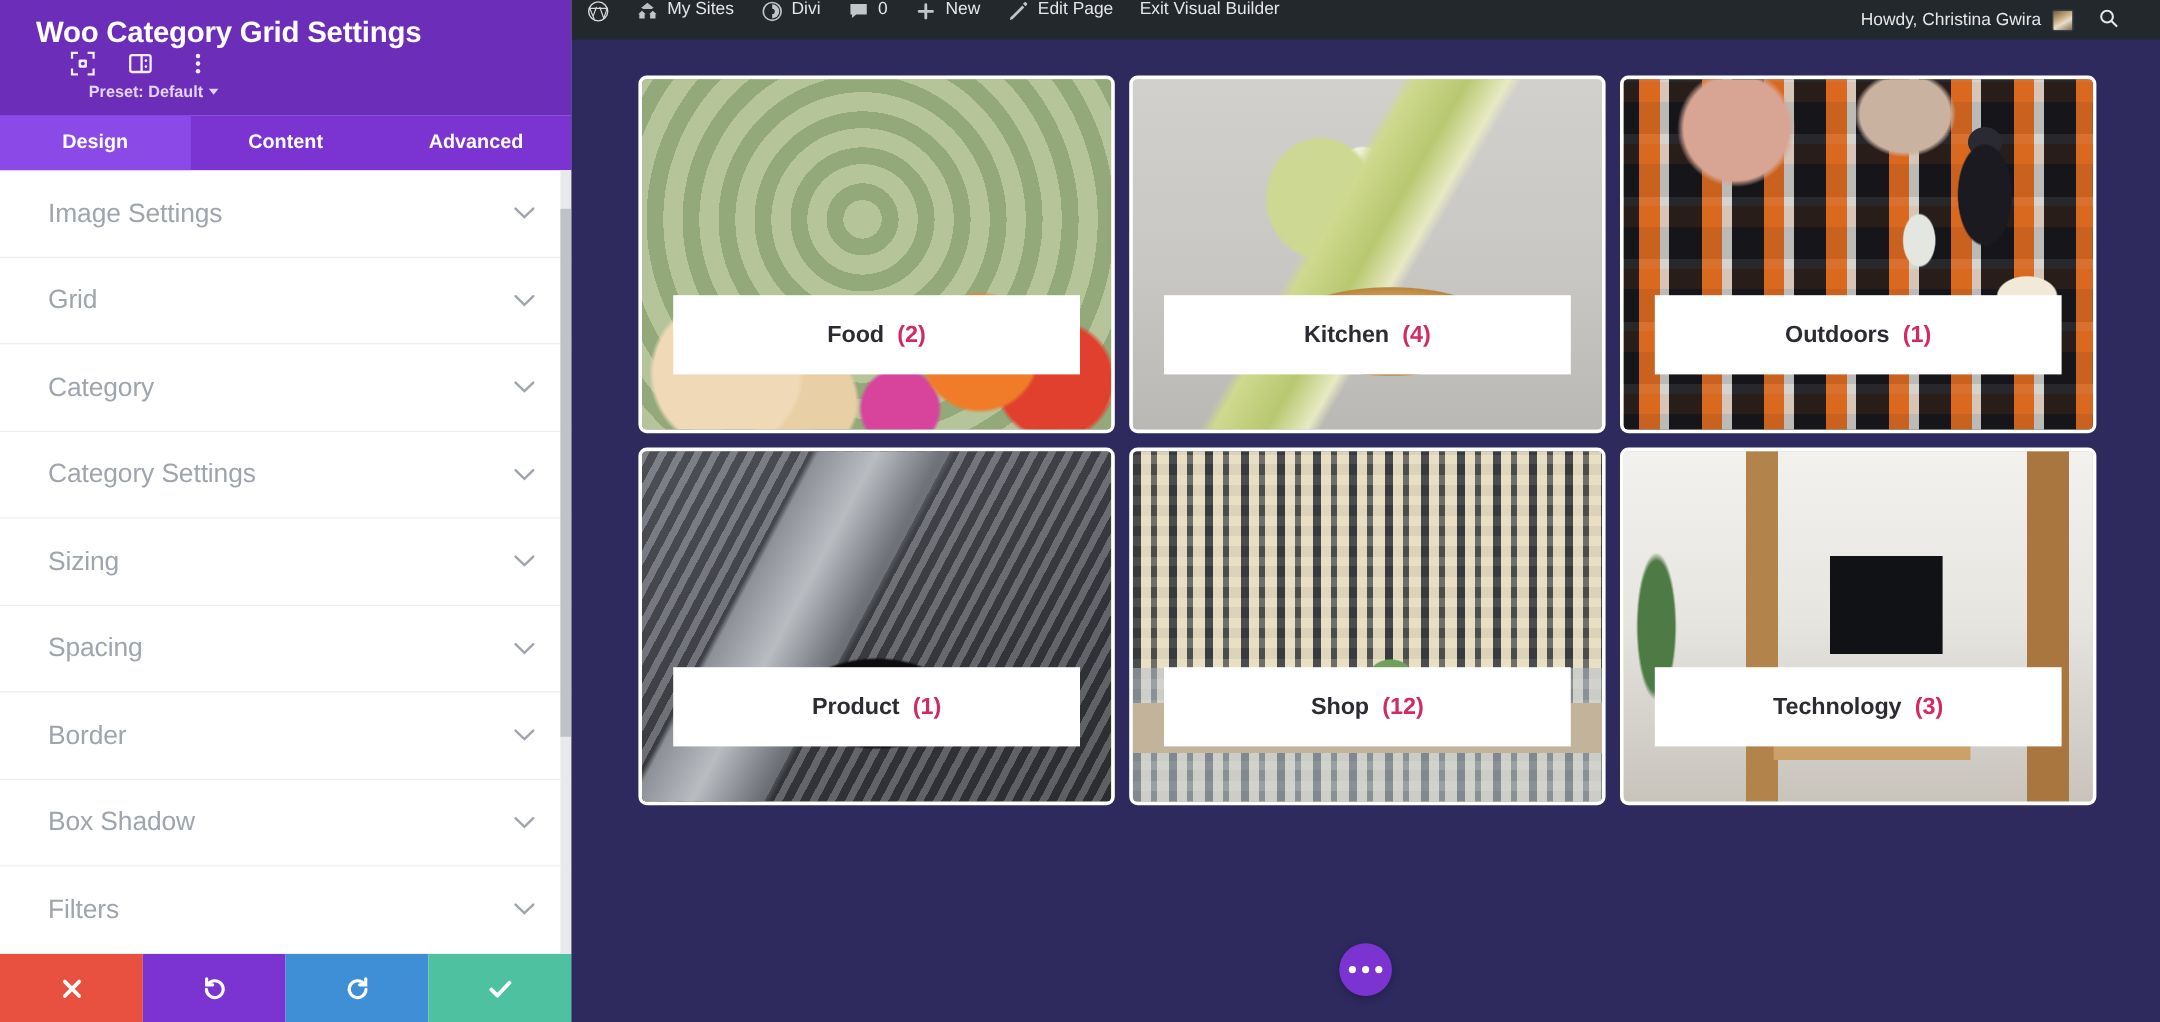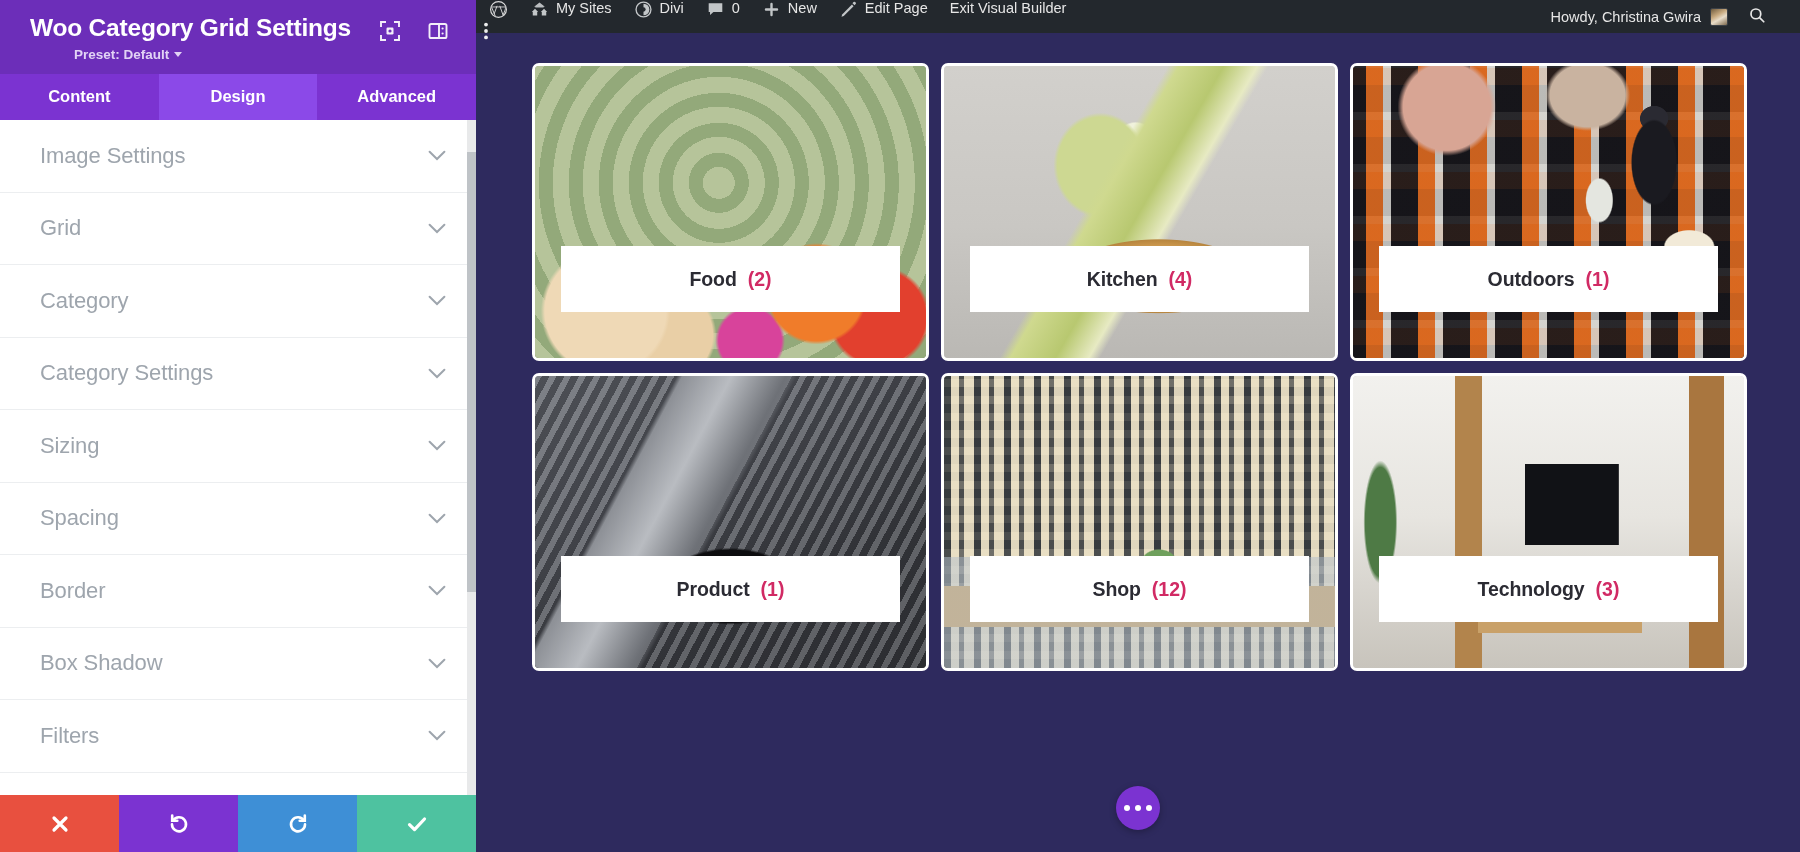--- a/index.html
+++ b/index.html
@@ -17,21 +17,21 @@
     width: 476px; height: 852px;
     background: #ffffff;
     display: flex; flex-direction: column;
     z-index: 30;
   }
   .panel-header {
     background: #6c2eb9;
     padding: 14px 24px 12px 30px;
     position: relative;
   }
-  .panel-header-row { display: flex; align-items: flex-end; }
+  .panel-header-row { display: flex; align-items: flex-start; flex-direction: column; }
   .panel-title {
     color: #ffffff;
     font-size: 24.5px;
     font-weight: bold;
     letter-spacing: -0.2px;
     white-space: nowrap;
   }
   .header-icons { display: flex; align-items: center; gap: 26px; margin-left: 28px; }
   .hicon { width: 22px; height: 22px; opacity: .92; display:block; }
   .preset-row {
@@ -278,22 +278,22 @@
           </span>
         </div>
       </div>
       <div class="preset-row">
         <span class="preset-text">Preset: Default</span>
         <span class="preset-caret"></span>
       </div>
     </div>
 
     <nav class="tabs">
+      <div class="tab active">Design</div>
       <div class="tab">Content</div>
-      <div class="tab active">Design</div>
       <div class="tab">Advanced</div>
     </nav>
 
     <div class="sections">
       <div class="section-row">
         <span class="section-label">Image Settings</span>
         <span class="chev">
             <svg width="18" height="11" viewBox="0 0 18 11" fill="none" stroke="#9ea5ad" stroke-width="2" stroke-linecap="round">
               <path d="M1.6 1.8 9 9 16.4 1.8"></path>
             </svg>

